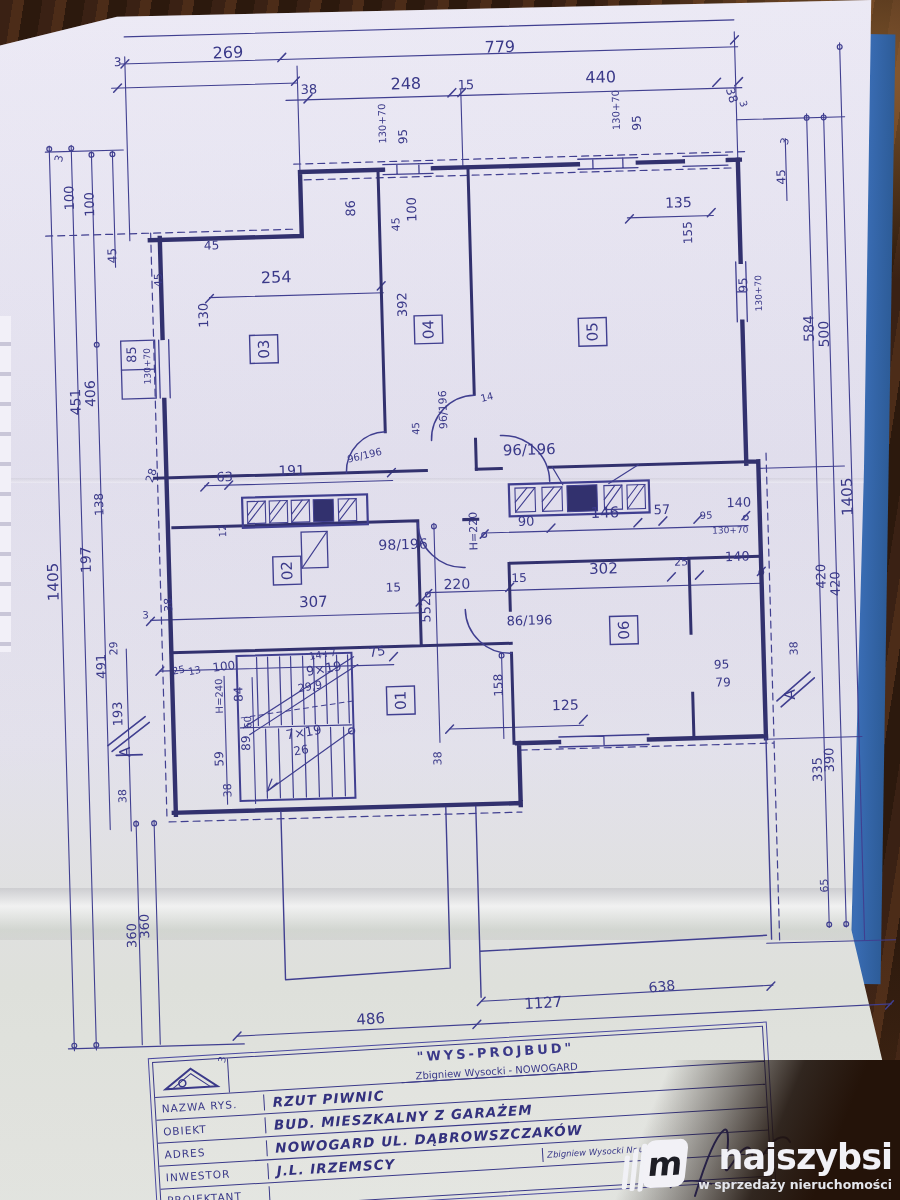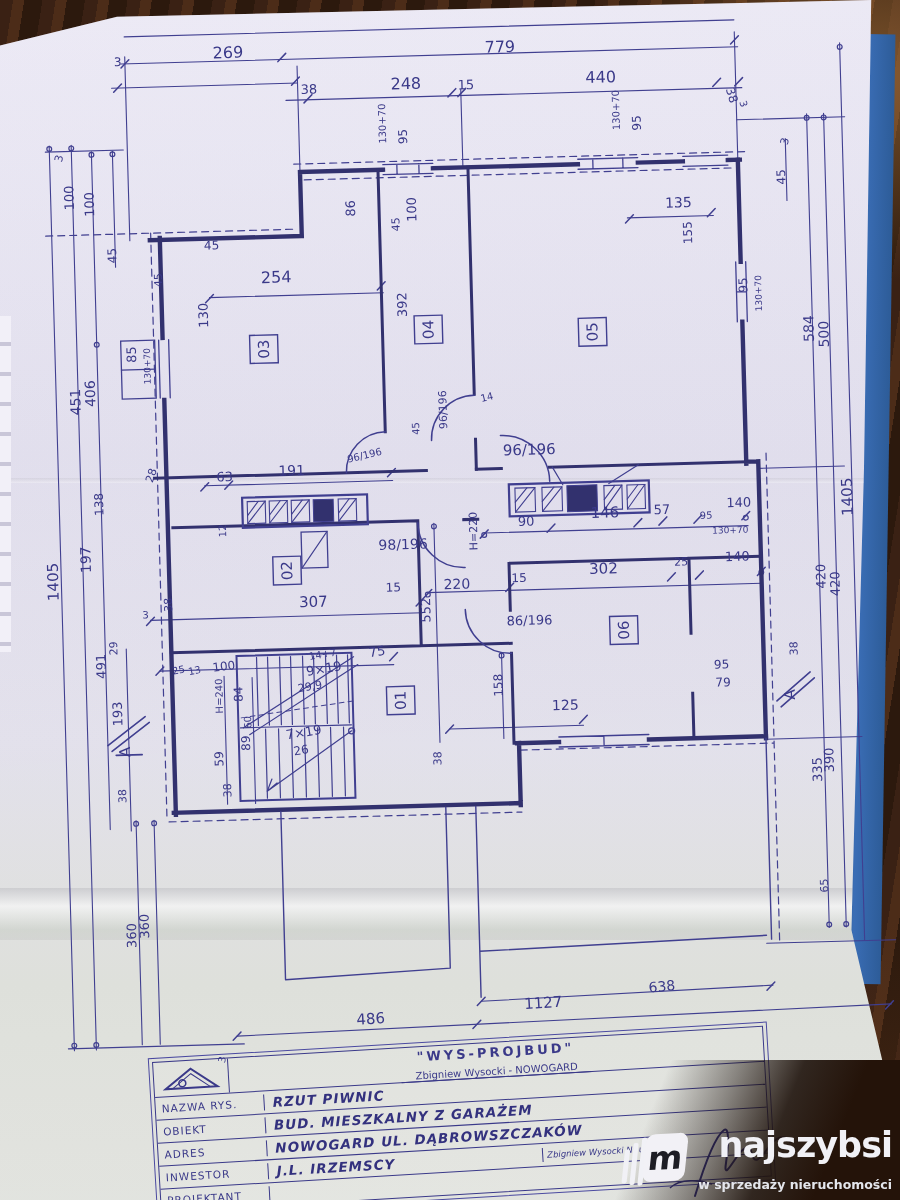--- a/index.html
+++ b/index.html
@@ -59,21 +59,21 @@
   .corner-shadow{position:absolute;left:560px;top:1060px;width:340px;height:140px;
     background:linear-gradient(112deg,rgba(25,15,10,0) 28%,rgba(25,15,10,.45) 46%,rgba(30,18,11,.9) 62%,#241309 78%);}
   .watermark{position:absolute;right:8px;bottom:8px;display:flex;align-items:center;gap:12px;color:#f1f1f6}
   .wm-logo{position:relative;width:62px;height:52px;transform:skewX(-9deg) rotate(-3deg)}
   .wm-bar{position:absolute;width:5px;background:#f1f1f6;border-radius:2px}
   .wm-b1{left:0;top:14px;height:34px}.wm-b2{left:8px;top:8px;height:42px}.wm-b3{left:16px;top:3px;height:48px}
   .wm-m{position:absolute;right:0;top:0;width:42px;height:48px;background:#f2f1f6;border-radius:9px;
     display:flex;align-items:center;justify-content:center;font-weight:bold;font-size:33px;color:#1d1d24;line-height:1}
   .wm-text{display:flex;flex-direction:column;align-items:flex-end}
   .wm-name{font-size:35px;font-weight:bold;letter-spacing:-1px;line-height:1}
-  .wm-tag{font-size:12.5px;font-weight:bold;color:#e4e6ec;margin-top:14px}
+  .wm-tag{font-size:12.5px;font-weight:bold;color:#e4e6ec;margin-top:2px}
 </style>
 </head>
 <body>
 
 <div class="wood"></div>
 <div class="bluestrip"></div>
 
 <div class="paper">
   <div class="crease1"></div>
   <div class="fold1"></div>

